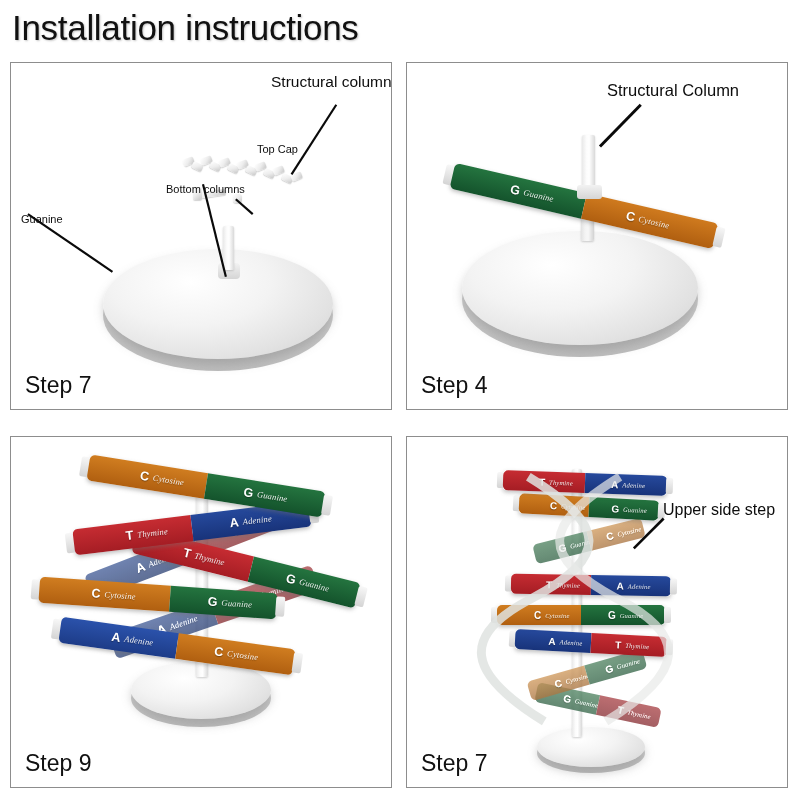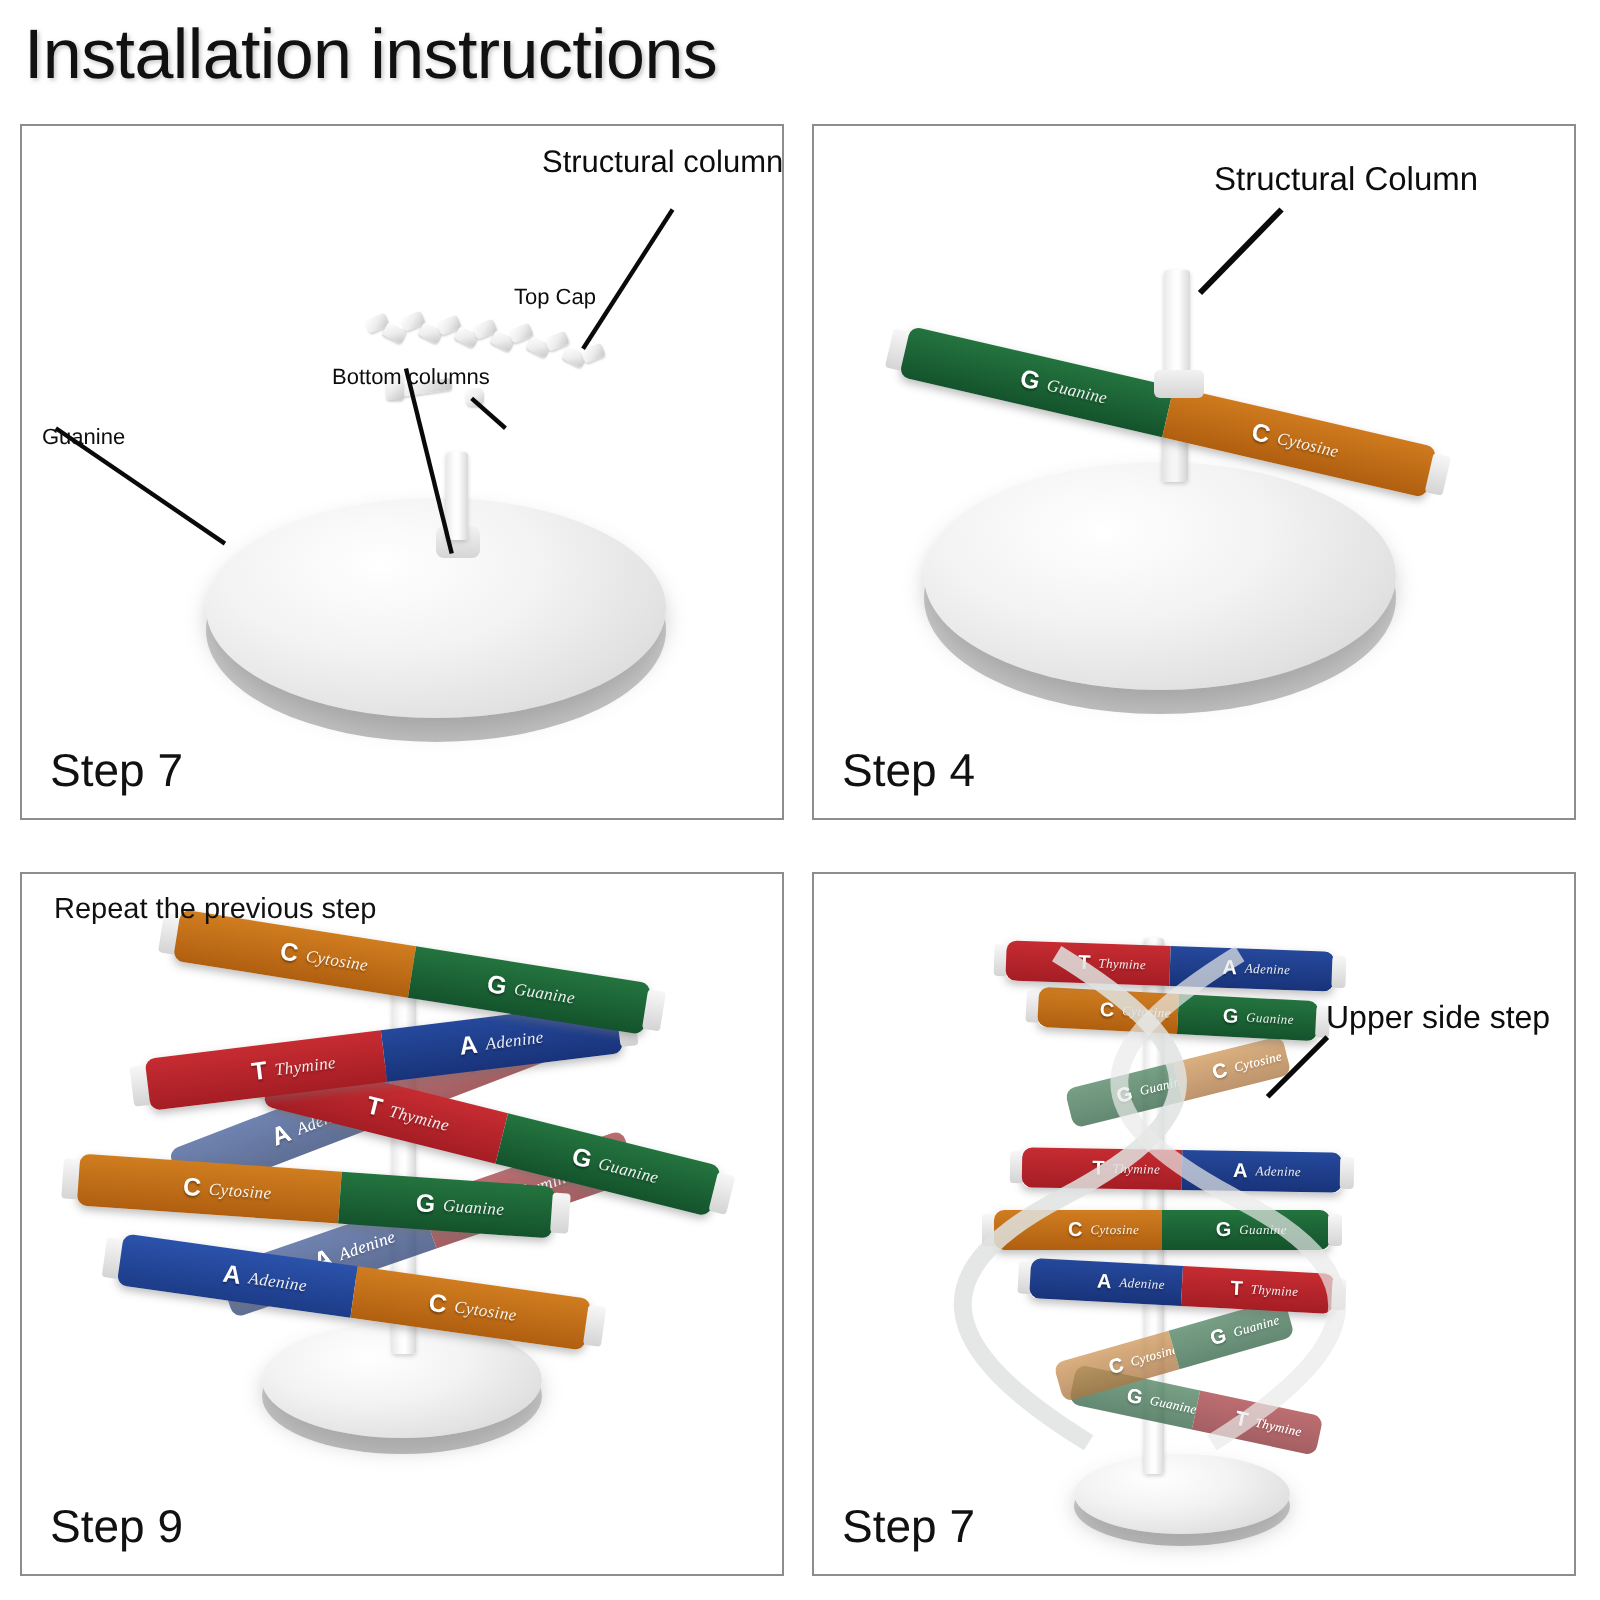--- a/index.html
+++ b/index.html
@@ -248,21 +248,20 @@
     <line x1="235" y1="42" x2="194" y2="84" stroke="#0a0a0a" stroke-width="3"></line>
   </svg>
 
   <div class="callout" style="left:200px; top:18px; font-size:16.5px;">Structural Column</div>
 
   <div class="step-label">Step 4</div>
 </div>
 
 <div class="panel" id="panel-3">
 
-  <div class="note" style="left:16px; top:10px;">Repeat the previous step</div>
 
   <div class="pedestal-rim" style="left:120px; top:232px; width:140px; height:58px;"></div>
   <div class="pedestal" style="left:120px; top:224px; width:140px; height:58px;"></div>
 
   <div class="pillar" style="left:185px; top:40px; width:12px; height:200px; z-index:5;"></div>
 
   <div class="rung" style="left:76px; top:36px; width:238px; transform:rotate(9deg); z-index:22;">
     <span class="cap l"></span>
     <span class="half left" style="width:50%; background:linear-gradient(180deg,#d07d20,#b05f10);">
       <span class="letter">C</span>

